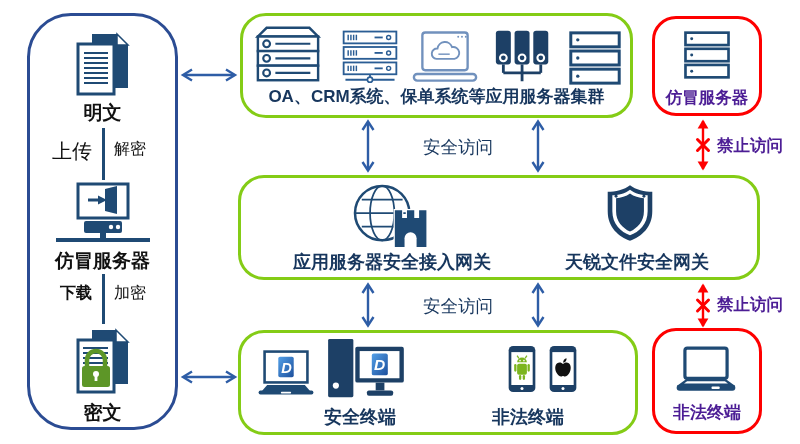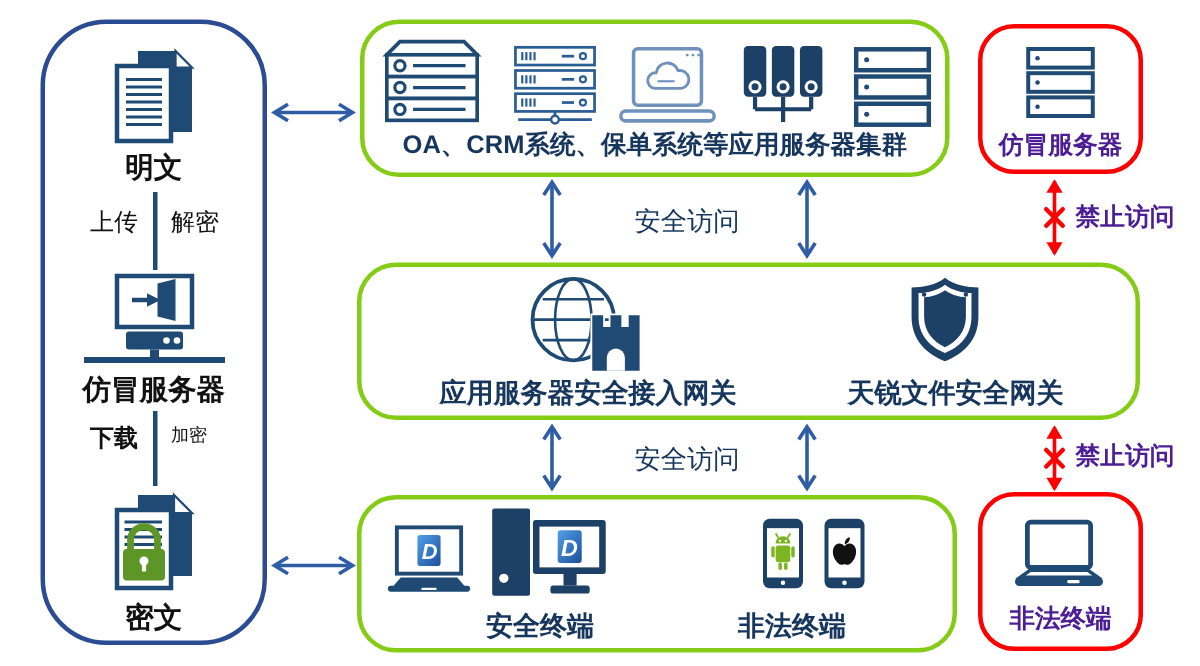--- a/index.html
+++ b/index.html
@@ -37,39 +37,39 @@
         <line x1="12" y1="31" x2="36" y2="31"></line>
           <line x1="12" y1="36" x2="36" y2="36"></line>
         <line x1="12" y1="41" x2="36" y2="41"></line>
           <line x1="12" y1="46" x2="36" y2="46"></line>
         <line x1="12" y1="51" x2="36" y2="51"></line>
       </g>
     </svg>
     <div class="lbl black-text bold" style="left:0;top:86px;width:100%;font-size:19px;">明文</div>
 
     <div class="vline" style="left:72px;top:112px;height:52px;"></div>
-    <div class="lbl black-text" style="left:6px;top:124px;width:56px;font-size:16px;text-align:right;">上传</div>
+    <div class="lbl black-text" style="left:6px;top:124px;width:56px;font-size:20px;text-align:right;">上传</div>
     <div class="lbl black-text" style="left:84px;top:124px;width:60px;font-size:16px;text-align:left;">解密</div>
 
     <svg class="abs" style="left:18px;top:166px;" width="110" height="64" viewBox="0 0 110 64">
       <rect x="30" y="2" width="50" height="34" fill="#ffffff" stroke="#1f4a74" stroke-width="3"></rect>
       <polygon points="57,7 69,4 69,32 57,29" fill="#1f4a74"></polygon>
       <line x1="40" y1="18" x2="52" y2="18" stroke="#1f4a74" stroke-width="3"></line>
       <polygon points="50,13.5 59,18 50,22.5" fill="#1f4a74"></polygon>
       <rect x="36" y="39" width="38" height="12" rx="2" fill="#1f4a74"></rect>
       <circle cx="63" cy="45" r="2.2" fill="#ffffff"></circle>
         <circle cx="70" cy="45" r="2.2" fill="#ffffff"></circle>
       <rect x="52" y="51" width="6" height="5" fill="#1f4a74"></rect>
       <line x1="8" y1="58" x2="102" y2="58" stroke="#1f4a74" stroke-width="4"></line>
     </svg>
     <div class="lbl black-text bold" style="left:0;top:234px;width:100%;font-size:19px;">仿冒服务器</div>
 
     <div class="vline" style="left:72px;top:258px;height:50px;"></div>
     <div class="lbl black-text" style="left:6px;top:268px;width:56px;font-size:16px;text-align:right;font-weight:bold;">下载</div>
-    <div class="lbl black-text" style="left:84px;top:268px;width:60px;font-size:12px;text-align:left;">加密</div>
+    <div class="lbl black-text" style="left:84px;top:268px;width:60px;font-size:16px;text-align:left;">加密</div>
 
     <svg class="abs" style="left:40px;top:312px;" width="64" height="70" viewBox="0 0 64 70">
       <polygon points="22,2 46,2 58,14 58,56 22,56" fill="#1f4a74"></polygon>
       <polygon points="46,2 46,14 58,14" fill="#ffffff" stroke="#1f4a74" stroke-width="1.5"></polygon>
       <rect x="8" y="12" width="36" height="52" fill="#ffffff" stroke="#1f4a74" stroke-width="3"></rect>
       <g stroke="#1f4a74" stroke-width="2">
         <line x1="13" y1="20" x2="38" y2="20"></line>
           <line x1="13" y1="25" x2="38" y2="25"></line>
         <line x1="13" y1="30" x2="38" y2="30"></line>
           <line x1="13" y1="35" x2="38" y2="35"></line>

